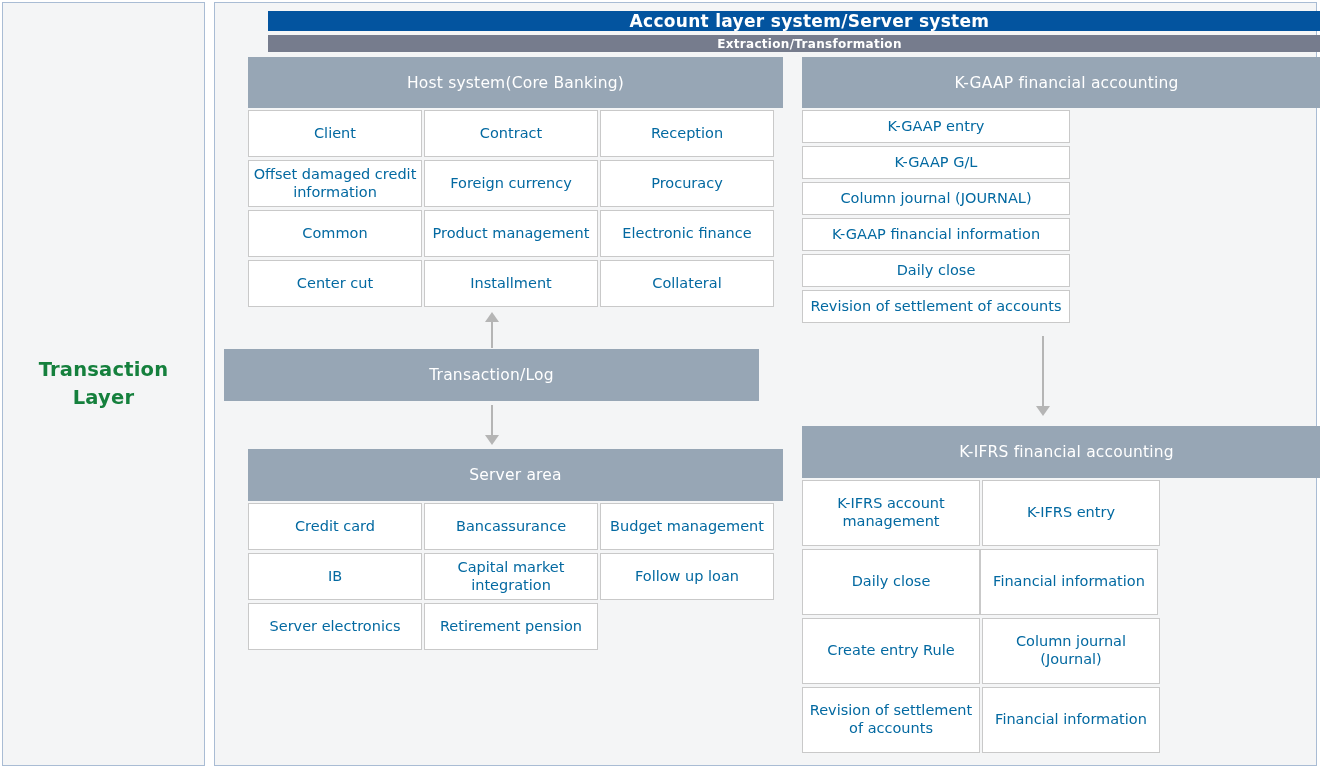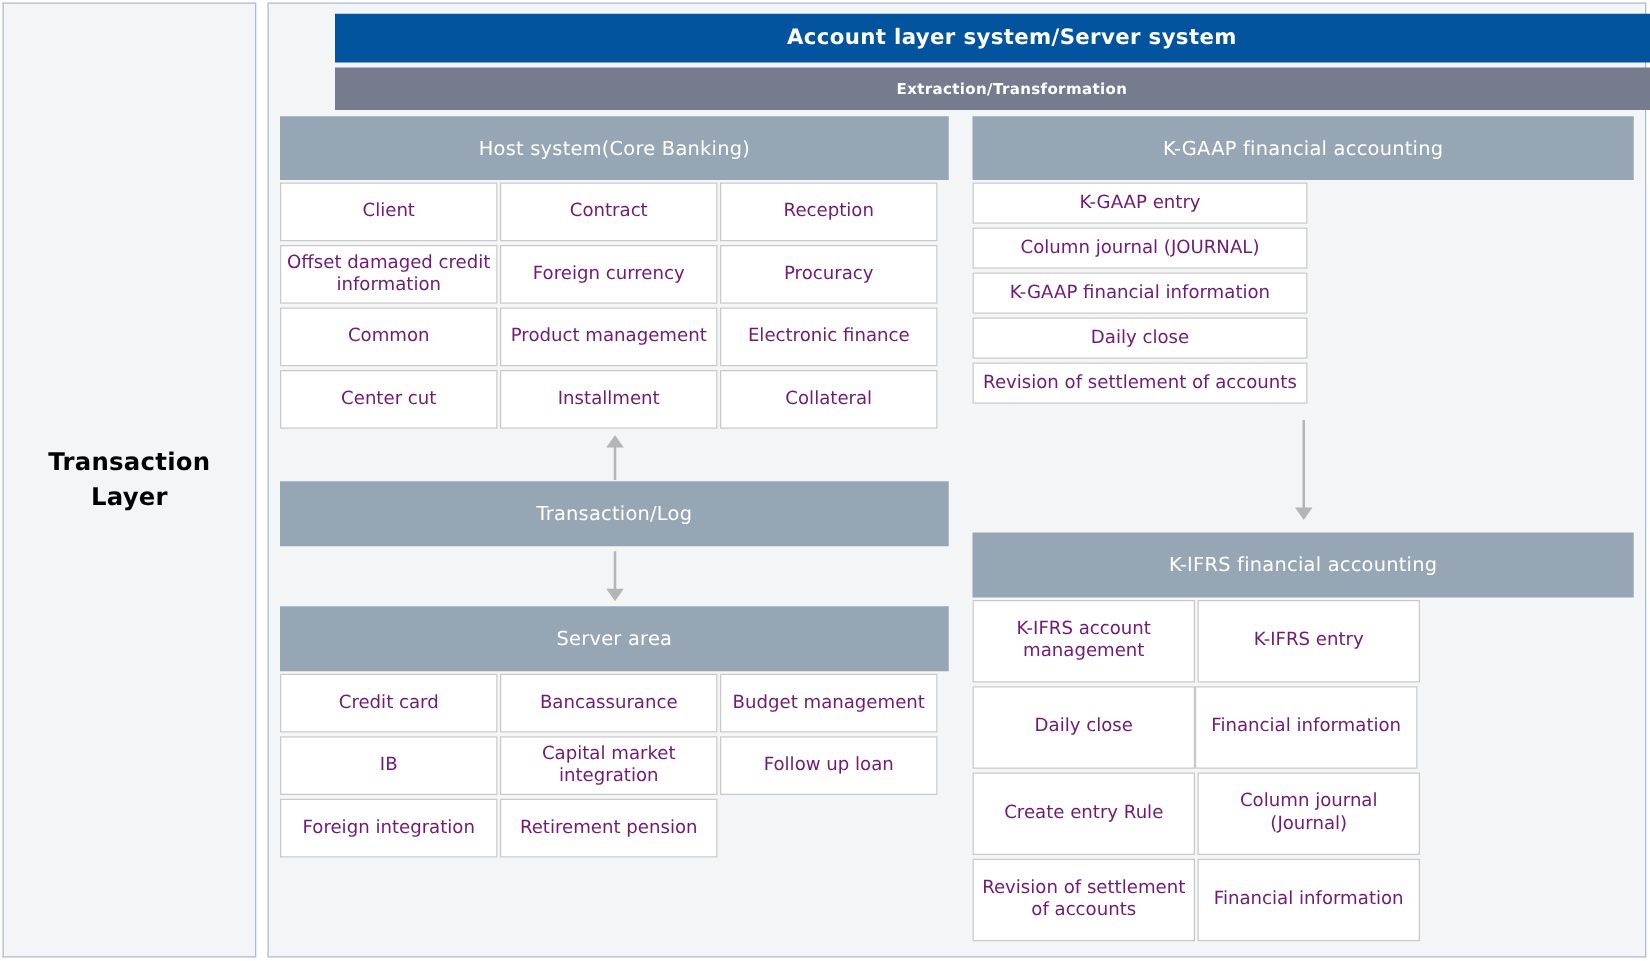--- a/index.html
+++ b/index.html
@@ -28,21 +28,21 @@
     margin: 1px 0 2px 1px;
     border: 1px solid #a9bcd4;
     background: #f4f5f6;
     display: flex;
     align-items: center;
     justify-content: center;
   }
   .layer-title {
     font-size: 19.5px;
     font-weight: bold;
-    color: #000000;
+    color: #15803d;
     text-align: center;
     line-height: 1.45;
     letter-spacing: 0.2px;
   }
 
   
   .main-panel {
     flex: 1 1 auto;
     margin: 1px 2px 2px 9px;
     border: 1px solid #a9bcd4;
@@ -108,21 +108,21 @@
     width: 100%;
     margin-top: 2px;
   }
   .cell {
     background: #ffffff;
     border: 1px solid #c9c9c9;
     display: flex;
     align-items: center;
     justify-content: center;
     text-align: center;
-    color: #701a75;
+    color: #0369a1;
     font-size: 14.5px;
     line-height: 1.22;
     padding: 2px 4px;
     margin: 0 2px 3px 0;
   }
 
   
   .grid-3 .cell { width: 174px; flex: 0 0 174px; height: 47px; }
   .grid-3 .cell:nth-child(3n) { margin-right: 0; }
 
@@ -171,21 +171,21 @@
   .arrow.up { height: 36px; }
   .arrow.up .shaft { top: 8px; bottom: 0; }
   .arrow.up .head  { top: 0; border-bottom: 10px solid #b5b5b5; }
   
   .arrow.down { height: 40px; }
   .arrow.down .shaft { top: 0; bottom: 8px; }
   .arrow.down .head  { bottom: 0; border-top: 10px solid #b5b5b5; }
   .arrow.down.long { height: 80px; }
 
   
-  .sub-block { width: 100%; }
+  .sub-block { width: 100%; margin-left: 24px; }
 </style>
 </head>
 <body>
 
 <div class="diagram">
 
   <div class="layer-panel">
     <div class="layer-title">
       <div>Transaction</div>
       <div>Layer</div>
@@ -238,35 +238,36 @@
 
         <div class="sub-block">
           <div class="group-header wide-bar">Server area</div>
           <div class="grid grid-3">
             <div class="cell">Credit card</div>
             <div class="cell">Bancassurance</div>
             <div class="cell">Budget management</div>
             <div class="cell">IB</div>
             <div class="cell">Capital market integration</div>
             <div class="cell">Follow up loan</div>
-            <div class="cell">Foreign integration</div>
+            <div class="cell">Server electronics</div>
             <div class="cell">Retirement pension</div>
           </div>
         </div>
 
       </div>
 
       <div class="col-gap"></div>
 
       <div class="col-right">
 
         <div class="sub-block">
           <div class="group-header">K-GAAP financial accounting</div>
           <div class="grid grid-2">
             <div class="cell">K-GAAP entry</div>
+            <div class="cell">K-GAAP G/L</div>
             <div class="cell">Column journal (JOURNAL)</div>
             <div class="cell">K-GAAP financial information</div>
             <div class="cell">Daily close</div>
             <div class="cell">Revision of settlement of accounts</div>
           </div>
         </div>
 
         <div class="arrow-zone right-down">
           <div class="arrow down long">
             <span class="shaft"></span>

